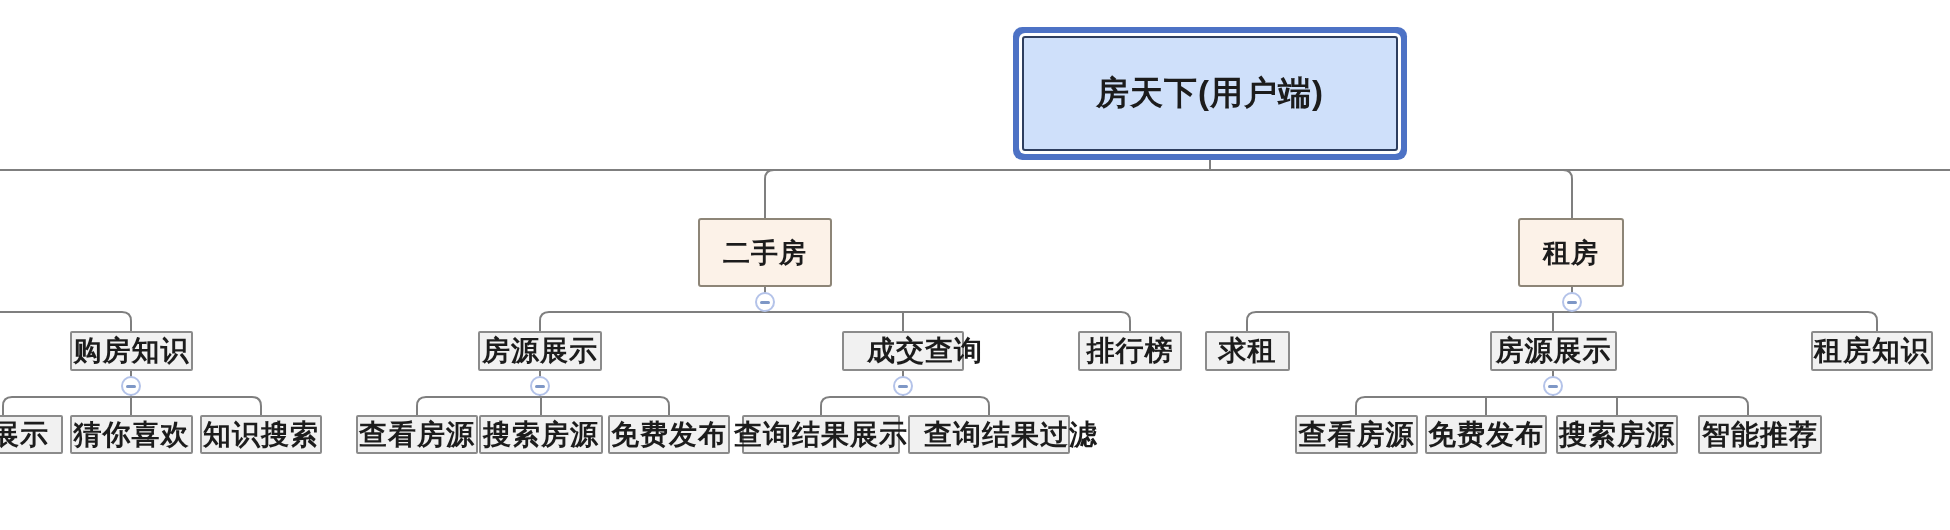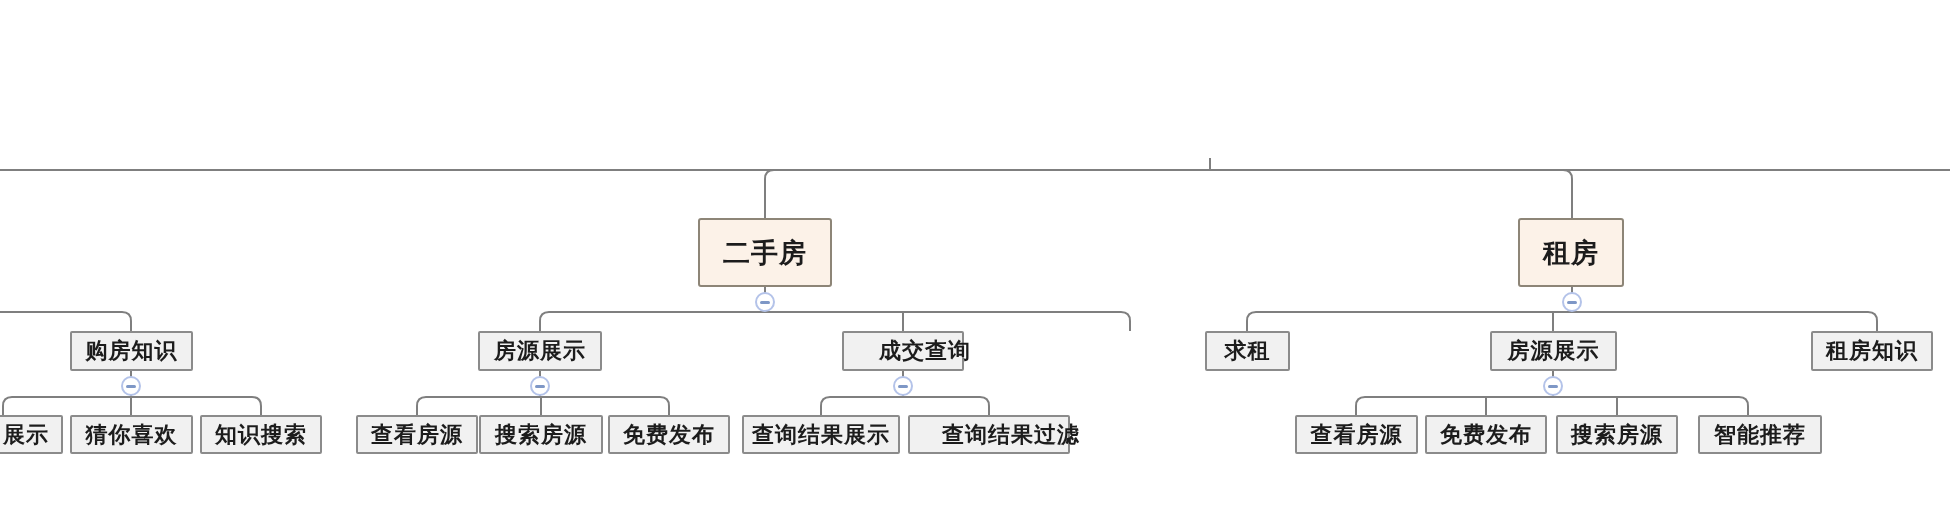--- a/index.html
+++ b/index.html
@@ -23,21 +23,21 @@
     border-radius:3px;
     box-shadow:0 0 0 3px #ffffff, 0 0 0 9px var(--root-outer,#4d72c5);
   }
   .level-2{
     font-size:27px;font-weight:600;
     background:var(--l2-fill,#fcf2e8);
     border:2px solid var(--l2-border,#8d8577);
     border-radius:3px;
   }
   .level-3,.level-4{
-    font-size:22px;font-weight:600;
+    font-size:28px;font-weight:600;
     background:var(--l34-fill,#f1f1f1);
     border:2px solid var(--l34-border,#8b8b8b);
     border-radius:2px;
   }
   .cut{justify-content:flex-end;padding-right:12px;}
   .node-label{pointer-events:none;}
   .collapse-icon{
     position:absolute;width:20px;height:20px;box-sizing:border-box;
     border-radius:50%;
     background:var(--collapse-fill,#ffffff);
@@ -72,34 +72,40 @@
       <path d="M 540 371 V 397" fill="none" stroke="#7f7f7f" stroke-width="2"></path>
       <path d="M 417 415 V 406 Q 417 397 426 397 H 660 Q 669 397 669 406 V 415" fill="none" stroke="#7f7f7f" stroke-width="2"></path>
       <path d="M 541 397 V 415" fill="none" stroke="#7f7f7f" stroke-width="2"></path>
       <path d="M 903 371 V 397" fill="none" stroke="#7f7f7f" stroke-width="2"></path>
       <path d="M 821 415 V 406 Q 821 397 830 397 H 980 Q 989 397 989 406 V 415" fill="none" stroke="#7f7f7f" stroke-width="2"></path>
       <path d="M 1553 371 V 397" fill="none" stroke="#7f7f7f" stroke-width="2"></path>
       <path d="M 1356 415 V 406 Q 1356 397 1365 397 H 1739 Q 1748 397 1748 406 V 415" fill="none" stroke="#7f7f7f" stroke-width="2"></path>
       <path d="M 1486 397 V 415" fill="none" stroke="#7f7f7f" stroke-width="2"></path>
       <path d="M 1617 397 V 415" fill="none" stroke="#7f7f7f" stroke-width="2"></path>
     </svg>
+    <div class="node level-1" style="left: 1022px; top: 36px; width: 376px; height: 115px;">
+      <span class="node-label">房天下(用户端)</span>
+    </div>
     <div class="node level-2" style="left: 698px; top: 218px; width: 134px; height: 69px;">
       <span class="node-label">二手房</span>
     </div>
     <div class="node level-2" style="left: 1518px; top: 218px; width: 106px; height: 69px;">
       <span class="node-label">租房</span>
     </div>
     <div class="node level-3" style="left: 70px; top: 331px; width: 123px; height: 40px;">
       <span class="node-label">购房知识</span>
     </div>
     <div class="node level-3" style="left: 478px; top: 331px; width: 124px; height: 40px;">
       <span class="node-label">房源展示</span>
     </div>
     <div class="node level-3" style="left: 842px; top: 331px; width: 122px; height: 40px; padding-left: 44px;">
       <span class="node-label">成交查询</span>
+    </div>
+    <div class="node level-3" style="left: 1078px; top: 331px; width: 104px; height: 40px;">
+      <span class="node-label">排行榜</span>
     </div>
     <div class="node level-3" style="left: 1205px; top: 331px; width: 85px; height: 40px;">
       <span class="node-label">求租</span>
     </div>
     <div class="node level-3" style="left: 1490px; top: 331px; width: 127px; height: 40px;">
       <span class="node-label">房源展示</span>
     </div>
     <div class="node level-3" style="left: 1811px; top: 331px; width: 122px; height: 40px;">
       <span class="node-label">租房知识</span>
     </div>

